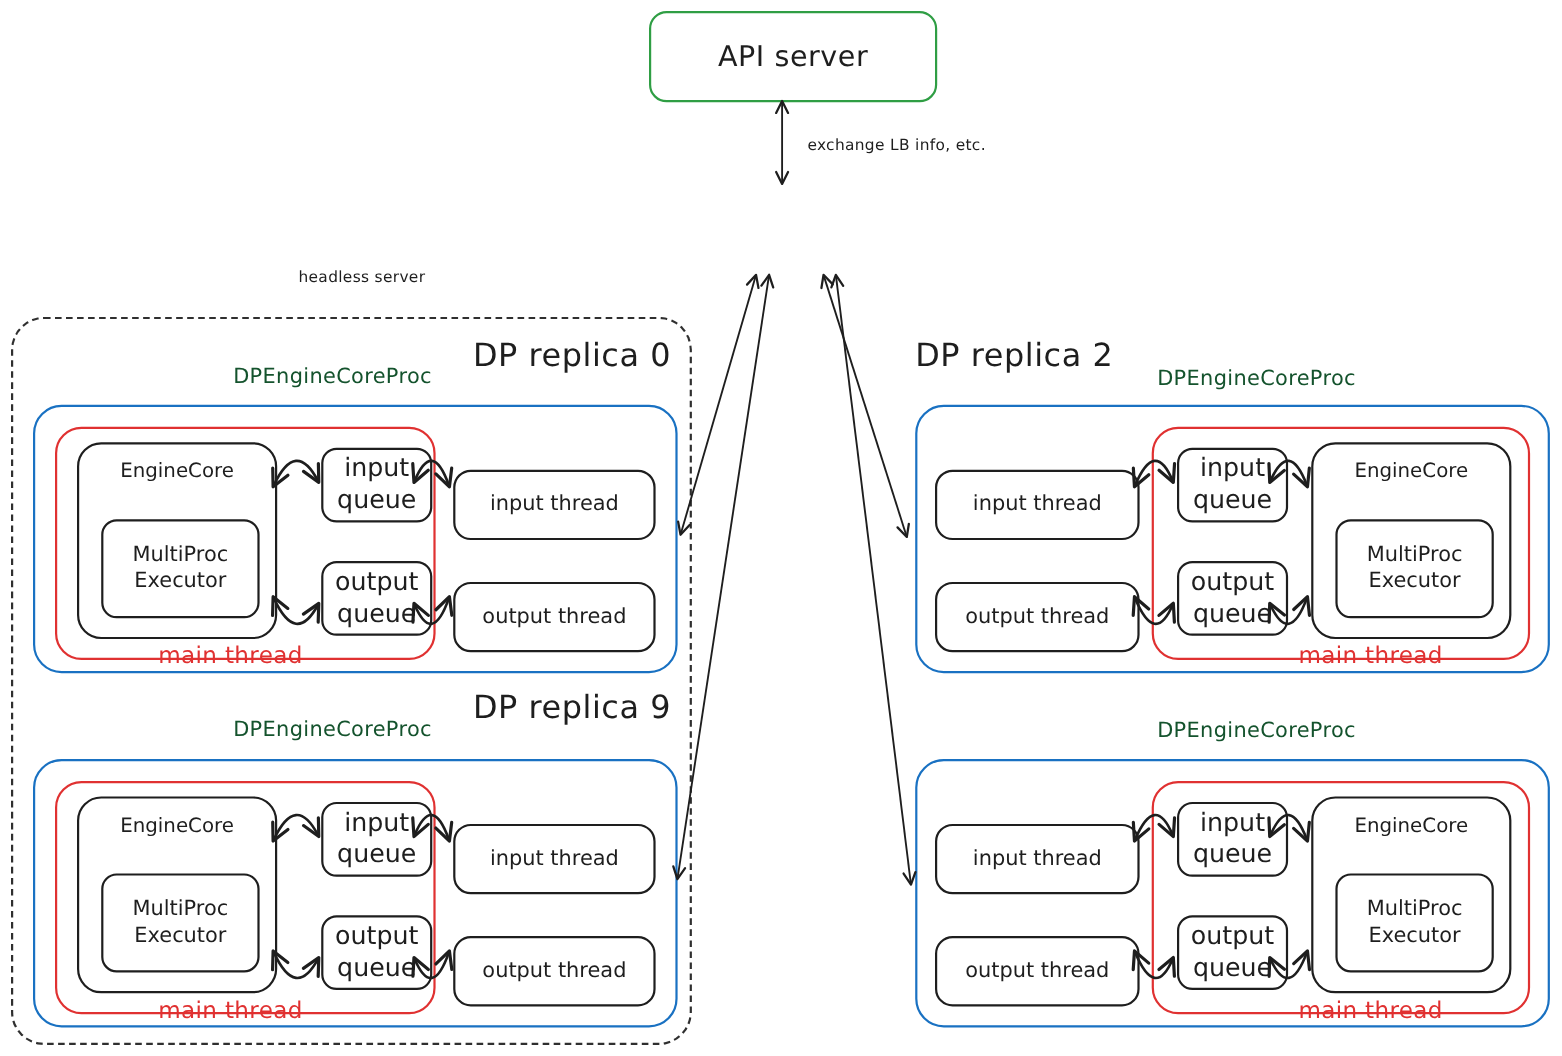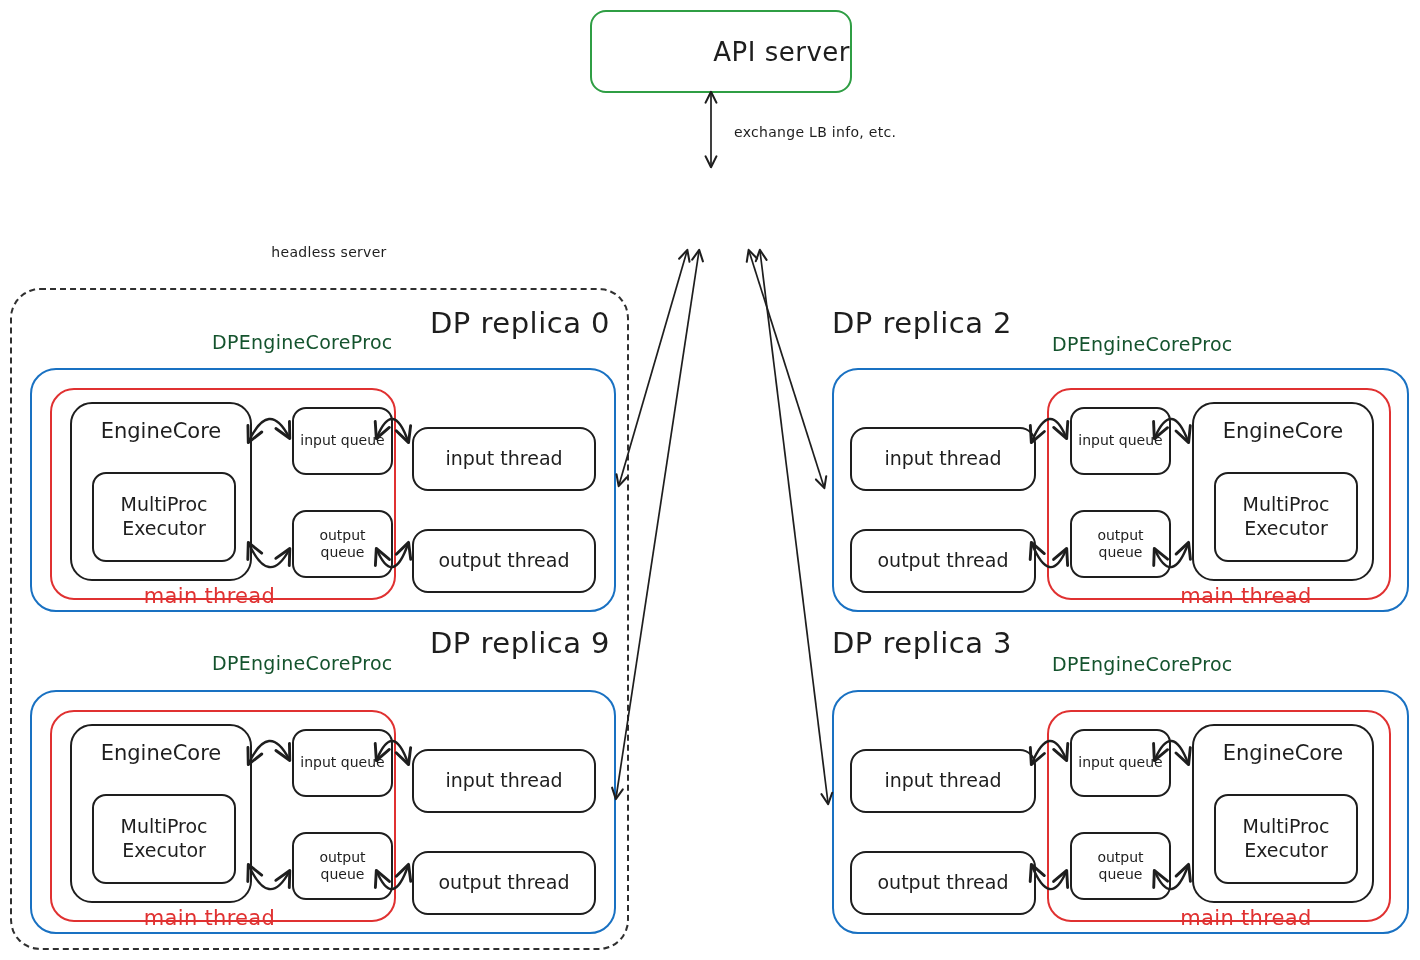--- a/index.html
+++ b/index.html
@@ -2,40 +2,40 @@
 <html><head>
 <meta charset="utf-8">
 <style>
   html,body{margin:0;padding:0;background:#ffffff;}
   .canvas{
     position:relative;width:1420px;height:960px;background:#ffffff;overflow:hidden;
     font-family:"DejaVu Sans","Liberation Sans",sans-serif;color:#1e1e1e;
   }
   
   .node{
-    position:absolute;display:flex;align-items:center;justify-content:flex-end;
+    position:absolute;display:flex;align-items:center;justify-content:center;
     background:#ffffff;border-radius:16px;font-size:26px;letter-spacing:.5px;
   }
   .node.green{border:2.6px solid #2f9e44;}
   .node.orange{border:2.6px solid #f08c00;}
   
   .dashedbox{
     position:absolute;border:2.3px dashed #2f2f2f;border-radius:30px;background:transparent;
   }
   .small-label{position:absolute;font-size:14px;letter-spacing:.3px;}
   .proc-label{position:absolute;font-size:19px;color:#14532d;letter-spacing:.3px;}
   .replica-title{position:absolute;font-size:29px;letter-spacing:.5px;white-space:nowrap;}
   
   .replica{position:absolute;border:2.7px solid #1971c2;border-radius:26px;background:#ffffff;}
   .redbox{position:absolute;border:2.6px solid #e03131;border-radius:24px;background:transparent;}
   .box{position:absolute;background:#ffffff;border:2.8px solid #1e1e1e;display:flex;align-items:center;justify-content:center;text-align:center;font-size:19px;line-height:1.25;}
   .engine{border-radius:22px;align-items:flex-start;}
-  .engine-label{position:absolute;top:14px;left:0;right:0;text-align:center;font-size:21px;}
+  .engine-label{position:absolute;top:14px;left:0;right:0;text-align:center;font-size:18px;}
   .multiproc{border-radius:14px;font-size:19px;}
-  .queue{border-radius:14px;font-size:14px;padding:0 6px;}
+  .queue{border-radius:14px;font-size:23px;padding:0 6px;}
   .thread{border-radius:16px;margin-top:17px;}
   .mainthread-label{position:absolute;color:#e03131;font-size:21px;text-align:center;letter-spacing:.3px;}
   svg.overlay{position:absolute;left:0;top:0;pointer-events:none;}
   .arc{stroke:#1e1e1e;stroke-width:2.4;fill:none;}
   .link{stroke:#1e1e1e;stroke-width:1.7;fill:none;}
 </style>
 </head>
 <body>
 
 <div class="canvas">
@@ -52,21 +52,20 @@
 
   <div class="replica-title" style="left:430px;top:306px">DP replica 0</div>
   <div class="proc-label" style="left:212px;top:331px">DPEngineCoreProc</div>
 
   <div class="replica-title" style="left:430px;top:626px">DP replica 9</div>
   <div class="proc-label" style="left:212px;top:652px">DPEngineCoreProc</div>
 
   <div class="replica-title" style="left:832px;top:306px">DP replica 2</div>
   <div class="proc-label" style="left:1052px;top:333px">DPEngineCoreProc</div>
 
-  <div class="replica-title" style="left:832px;top:626px">DP replica 3</div>
   <div class="proc-label" style="left:1052px;top:653px">DPEngineCoreProc</div>
 
   <div class="replica" style="left:30px;top:368px;width:582px;height:240px">
     <div class="redbox" style="left:18px;top:18px;width:342px;height:208px"></div>
     <div class="box engine" style="left:38px;top:32px;width:178px;height:175px">
       <div class="engine-label">EngineCore</div>
       <div class="box multiproc" style="left:20px;top:68px;width:140px;height:86px">
         <span>MultiProc Executor</span>
       </div>
     </div>

